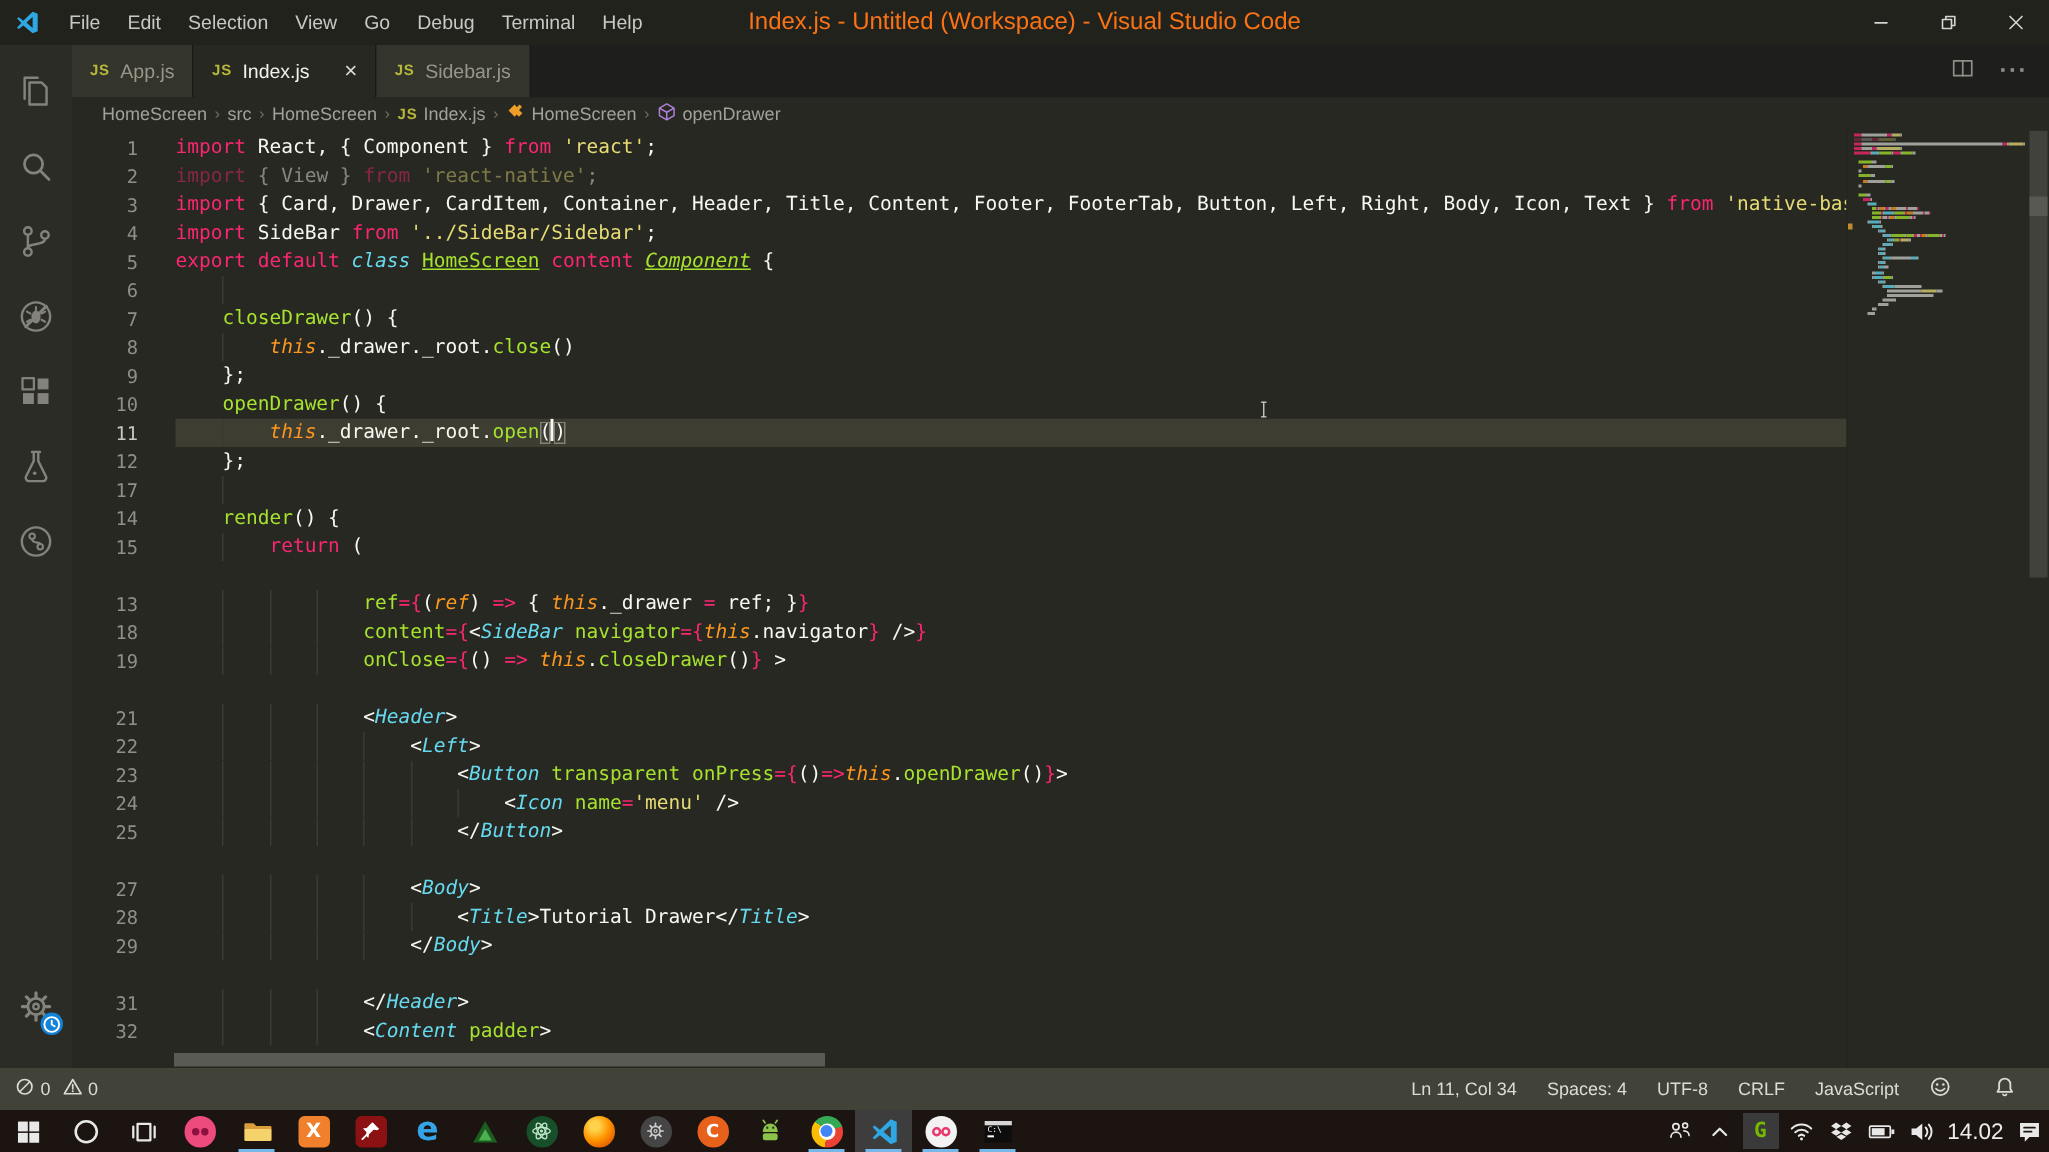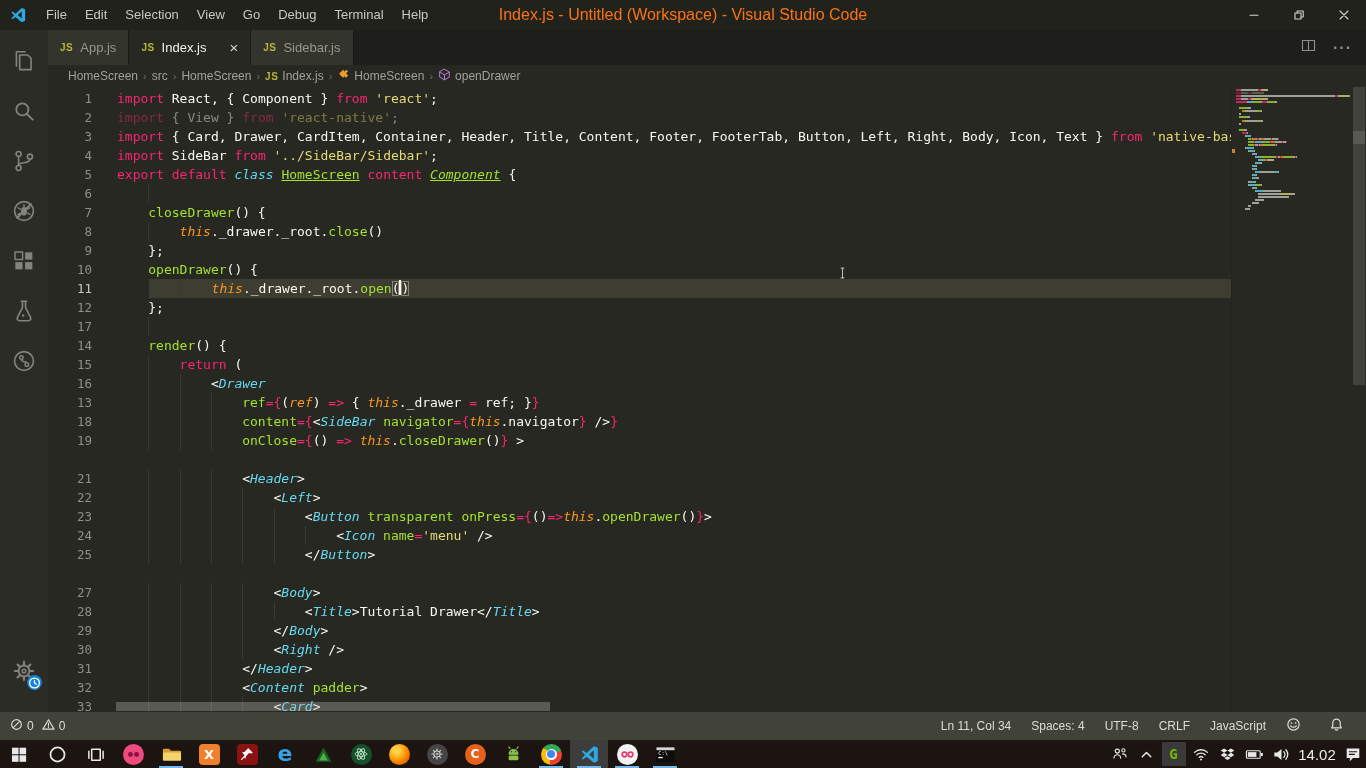--- a/index.html
+++ b/index.html
@@ -279,44 +279,40 @@
             <span class="lc" style="padding-left: 8ch;"><i class="guide" style="left: 4ch;"></i><span class="tk-or">this</span><span class="tk-w">._drawer._root.</span><span class="tk-fn">close</span><span class="tk-w">()</span></span>
           </div>
           <div class="row" style="top: 154px;">
             <span class="ln">9</span>
             <span class="lc" style="padding-left: 4ch;"><span class="tk-w">};</span></span>
           </div>
           <div class="row" style="top: 173px;">
             <span class="ln">10</span>
             <span class="lc" style="padding-left: 4ch;"><span class="tk-fn">openDrawer</span><span class="tk-w">() {</span></span>
           </div>
-          <div class="row cur" style="top: 192px; gap: 32px;">
+          <div class="row cur" style="top: 192px;">
             <span class="ln">11</span>
             <span class="lc" style="padding-left: 8ch;"><i class="guide" style="left: 4ch;"></i><span class="tk-or">this</span><span class="tk-w">._drawer._root.</span><span class="tk-fn">open</span><span class="tk-bm">(</span><span class="tk-cur"></span><span class="tk-bm">)</span></span>
           </div>
           <div class="row" style="top: 211px;">
             <span class="ln">12</span>
             <span class="lc" style="padding-left: 4ch;"><span class="tk-w">};</span></span>
           </div>
           <div class="row" style="top: 230px;">
             <span class="ln">17</span>
             <span class="lc" style="padding-left: 8ch;"><i class="guide" style="left: 4ch;"></i></span>
           </div>
           <div class="row" style="top: 249px;">
             <span class="ln">14</span>
             <span class="lc" style="padding-left: 4ch;"><span class="tk-fn">render</span><span class="tk-w">() {</span></span>
           </div>
           <div class="row" style="top: 268px;">
             <span class="ln">15</span>
             <span class="lc" style="padding-left: 8ch;"><i class="guide" style="left: 4ch;"></i><span class="tk-k">return</span><span class="tk-w"> (</span></span>
           </div>
-          <div class="row" style="top: 287px;">
-            <span class="ln">16</span>
-            <span class="lc" style="padding-left: 12ch;"><i class="guide" style="left: 4ch;"></i><i class="guide" style="left: 8ch;"></i><span class="tk-w">&lt;</span><span class="tk-cyi">Drawer</span></span>
-          </div>
           <div class="row" style="top: 306px;">
             <span class="ln">13</span>
             <span class="lc" style="padding-left: 16ch;"><i class="guide" style="left: 4ch;"></i><i class="guide" style="left: 8ch;"></i><i class="guide" style="left: 12ch;"></i><span class="tk-fn">ref</span><span class="tk-k">={</span><span class="tk-w">(</span><span class="tk-or">ref</span><span class="tk-w">) </span><span class="tk-k">=&gt;</span><span class="tk-w"> { </span><span class="tk-or">this</span><span class="tk-w">._drawer </span><span class="tk-k">=</span><span class="tk-w"> ref; }</span><span class="tk-k">}</span></span>
           </div>
           <div class="row" style="top: 325px;">
             <span class="ln">18</span>
             <span class="lc" style="padding-left: 16ch;"><i class="guide" style="left: 4ch;"></i><i class="guide" style="left: 8ch;"></i><i class="guide" style="left: 12ch;"></i><span class="tk-fn">content</span><span class="tk-k">={</span><span class="tk-w">&lt;</span><span class="tk-cyi">SideBar</span><span class="tk-w"> </span><span class="tk-fn">navigator</span><span class="tk-k">={</span><span class="tk-or">this</span><span class="tk-w">.navigator</span><span class="tk-k">}</span><span class="tk-w"> /&gt;</span><span class="tk-k">}</span></span>
           </div>
           <div class="row" style="top: 344px;">
             <span class="ln">19</span>
@@ -347,35 +343,27 @@
             <span class="lc" style="padding-left: 20ch;"><i class="guide" style="left: 4ch;"></i><i class="guide" style="left: 8ch;"></i><i class="guide" style="left: 12ch;"></i><i class="guide" style="left: 16ch;"></i><span class="tk-w">&lt;</span><span class="tk-cyi">Body</span><span class="tk-w">&gt;</span></span>
           </div>
           <div class="row" style="top: 515px;">
             <span class="ln">28</span>
             <span class="lc" style="padding-left: 24ch;"><i class="guide" style="left: 4ch;"></i><i class="guide" style="left: 8ch;"></i><i class="guide" style="left: 12ch;"></i><i class="guide" style="left: 16ch;"></i><i class="guide" style="left: 20ch;"></i><span class="tk-w">&lt;</span><span class="tk-cyi">Title</span><span class="tk-w">&gt;</span><span class="tk-w">Tutorial Drawer</span><span class="tk-w">&lt;/</span><span class="tk-cyi">Title</span><span class="tk-w">&gt;</span></span>
           </div>
           <div class="row" style="top: 534px;">
             <span class="ln">29</span>
             <span class="lc" style="padding-left: 20ch;"><i class="guide" style="left: 4ch;"></i><i class="guide" style="left: 8ch;"></i><i class="guide" style="left: 12ch;"></i><i class="guide" style="left: 16ch;"></i><span class="tk-w">&lt;/</span><span class="tk-cyi">Body</span><span class="tk-w">&gt;</span></span>
           </div>
-          <div class="row" style="top: 553px;">
-            <span class="ln">30</span>
-            <span class="lc" style="padding-left: 20ch;"><i class="guide" style="left: 4ch;"></i><i class="guide" style="left: 8ch;"></i><i class="guide" style="left: 12ch;"></i><i class="guide" style="left: 16ch;"></i><span class="tk-w">&lt;</span><span class="tk-cyi">Right</span><span class="tk-w"> /&gt;</span></span>
-          </div>
           <div class="row" style="top: 572px;">
             <span class="ln">31</span>
             <span class="lc" style="padding-left: 16ch;"><i class="guide" style="left: 4ch;"></i><i class="guide" style="left: 8ch;"></i><i class="guide" style="left: 12ch;"></i><span class="tk-w">&lt;/</span><span class="tk-cyi">Header</span><span class="tk-w">&gt;</span></span>
           </div>
           <div class="row" style="top: 591px;">
             <span class="ln">32</span>
             <span class="lc" style="padding-left: 16ch;"><i class="guide" style="left: 4ch;"></i><i class="guide" style="left: 8ch;"></i><i class="guide" style="left: 12ch;"></i><span class="tk-w">&lt;</span><span class="tk-cyi">Content</span><span class="tk-w"> </span><span class="tk-fn">padder</span><span class="tk-w">&gt;</span></span>
-          </div>
-          <div class="row" style="top: 610px;">
-            <span class="ln">33</span>
-            <span class="lc" style="padding-left: 20ch;"><i class="guide" style="left: 4ch;"></i><i class="guide" style="left: 8ch;"></i><i class="guide" style="left: 12ch;"></i><i class="guide" style="left: 16ch;"></i><span class="tk-w">&lt;</span><span class="tk-cyi">Card</span><span class="tk-w">&gt;</span></span>
           </div>
           <div class="minimap">
             <div class="mrow" style="top: 2px; left: 4px;"><i class="mseg" style="width: 4.68px; background: rgb(249, 38, 114);"></i><i class="mseg" style="width: 17.16px; background: rgb(200, 200, 194);"></i><i class="mseg" style="width: 3.12px; background: rgb(249, 38, 114);"></i><i class="mseg" style="width: 1px; background: rgb(200, 200, 194);"></i><i class="mseg" style="width: 5.46px; background: rgb(230, 219, 116);"></i><i class="mseg" style="width: 1px; background: rgb(200, 200, 194);"></i></div>
             <div class="mrow" style="top: 5.05px; left: 4px; opacity: 0.4;"><i class="mseg" style="width: 4.68px; background: rgb(249, 38, 114);"></i><i class="mseg" style="width: 7.8px; background: rgb(200, 200, 194);"></i><i class="mseg" style="width: 3.12px; background: rgb(249, 38, 114);"></i><i class="mseg" style="width: 1px; background: rgb(200, 200, 194);"></i><i class="mseg" style="width: 10.92px; background: rgb(230, 219, 116);"></i><i class="mseg" style="width: 1px; background: rgb(200, 200, 194);"></i></div>
             <div class="mrow" style="top: 8.1px; left: 4px;"><i class="mseg" style="width: 4.68px; background: rgb(249, 38, 114);"></i><i class="mseg" style="width: 94.38px; background: rgb(200, 200, 194);"></i><i class="mseg" style="width: 3.12px; background: rgb(249, 38, 114);"></i><i class="mseg" style="width: 1px; background: rgb(200, 200, 194);"></i><i class="mseg" style="width: 10.14px; background: rgb(230, 219, 116);"></i><i class="mseg" style="width: 1px; background: rgb(200, 200, 194);"></i></div>
             <div class="mrow" style="top: 11.15px; left: 4px;"><i class="mseg" style="width: 4.68px; background: rgb(249, 38, 114);"></i><i class="mseg" style="width: 7.02px; background: rgb(200, 200, 194);"></i><i class="mseg" style="width: 3.12px; background: rgb(249, 38, 114);"></i><i class="mseg" style="width: 1px; background: rgb(200, 200, 194);"></i><i class="mseg" style="width: 15.6px; background: rgb(230, 219, 116);"></i><i class="mseg" style="width: 1px; background: rgb(200, 200, 194);"></i></div>
             <div class="mrow" style="top: 14.2px; left: 4px;"><i class="mseg" style="width: 10.92px; background: rgb(249, 38, 114);"></i><i class="mseg" style="width: 1px; background: rgb(200, 200, 194);"></i><i class="mseg" style="width: 3.9px; background: rgb(102, 217, 239);"></i><i class="mseg" style="width: 1px; background: rgb(200, 200, 194);"></i><i class="mseg" style="width: 7.8px; background: rgb(166, 226, 46);"></i><i class="mseg" style="width: 1px; background: rgb(200, 200, 194);"></i><i class="mseg" style="width: 5.46px; background: rgb(249, 38, 114);"></i><i class="mseg" style="width: 1px; background: rgb(200, 200, 194);"></i><i class="mseg" style="width: 7.02px; background: rgb(166, 226, 46);"></i><i class="mseg" style="width: 1.56px; background: rgb(200, 200, 194);"></i></div>
             <div class="mrow" style="top: 17.25px; left: 10.24px;"></div>
             <div class="mrow" style="top: 20.3px; left: 7.12px;"><i class="mseg" style="width: 8.58px; background: rgb(166, 226, 46);"></i><i class="mseg" style="width: 3.12px; background: rgb(200, 200, 194);"></i></div>
             <div class="mrow" style="top: 23.35px; left: 10.24px;"><i class="mseg" style="width: 3.12px; background: rgb(253, 151, 31);"></i><i class="mseg" style="width: 11.7px; background: rgb(200, 200, 194);"></i><i class="mseg" style="width: 3.9px; background: rgb(166, 226, 46);"></i><i class="mseg" style="width: 1.56px; background: rgb(200, 200, 194);"></i></div>

